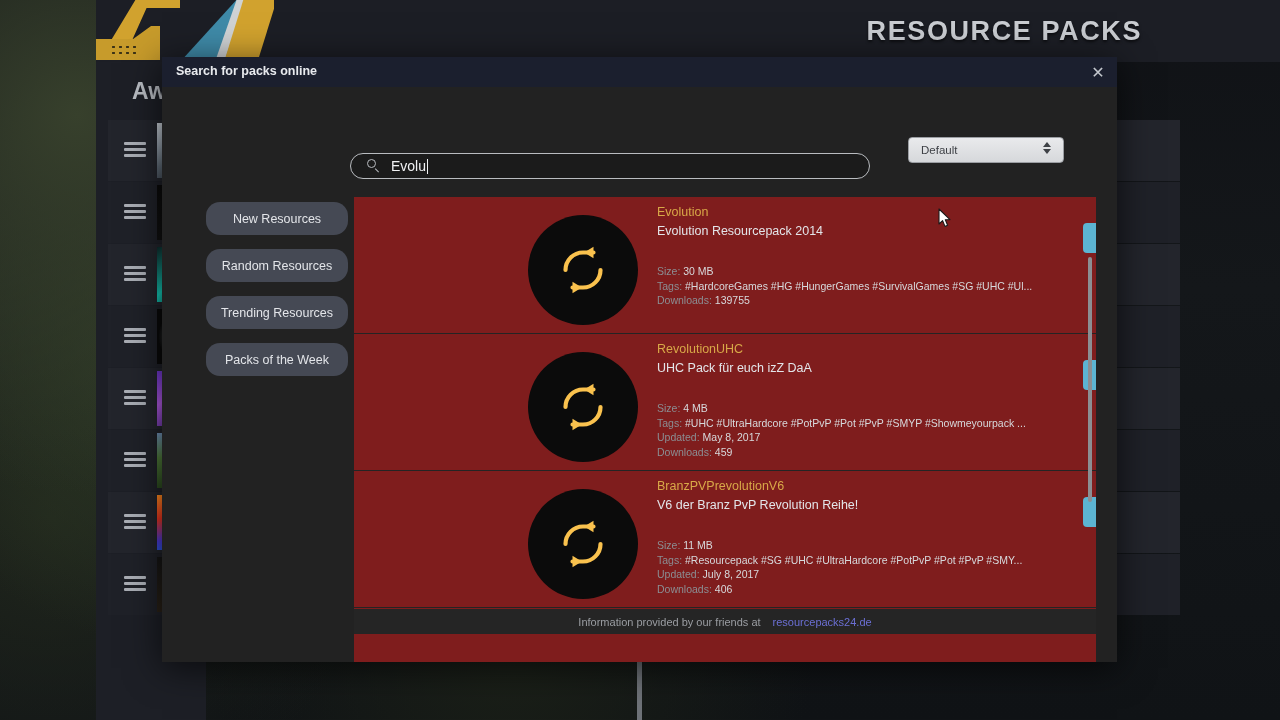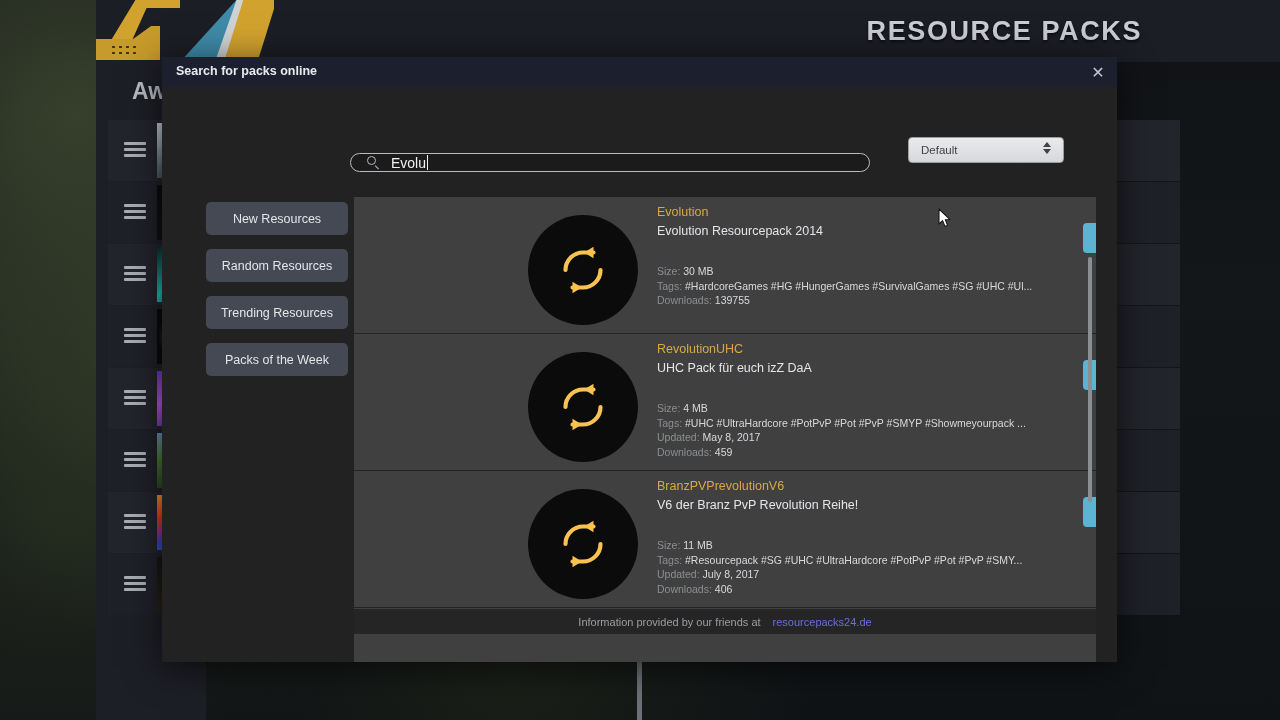--- a/index.html
+++ b/index.html
@@ -135,21 +135,21 @@
   #modal-close {
     position: absolute; right: 1px; top: -1px;
     width: 36px; height: 32px;
     display: flex; align-items: center; justify-content: center;
     color: #c3c7cd; font-size: 16px; cursor: pointer;
   }
   #modal-body { position: relative; height: 575px; }
 
   
   #search-wrap {
-    position: absolute; left: 188px; top: 66px; width: 520px; height: 19px;
+    position: absolute; left: 188px; top: 66px; width: 520px; height: 26px;
   }
   #search-input-box {
     width: 100%; height: 100%;
     background: #1b1b1b;
     border: 1px solid #b9bcc0;
     border-radius: 16px;
     display: flex; align-items: center; padding: 0 12px;
   }
   #search-icon { width: 14px; height: 14px; position: relative; margin: 0 10px 0 4px; flex: none; }
   #search-icon .ring {
@@ -178,29 +178,29 @@
   }
   #sort-arrows i { display:block; width:0; height:0; border-left:4px solid transparent;
     border-right:4px solid transparent; }
   #sort-arrows i.up { border-bottom: 5px solid #3e4146; }
   #sort-arrows i.dn { border-top: 5px solid #3e4146; }
 
   
   #category-list { position: absolute; left: 44px; top: 115px; width: 142px; }
   .cat-btn {
     height: 33px; margin-bottom: 14px;
-    background: #454954; border-radius: 5px;
+    background: #454954; border-radius: 14px;
     display: flex; align-items: center; justify-content: center;
     font-size: 12.5px; color: #e3e5e9; cursor: pointer;
   }
 
   
   #results-panel {
     position: absolute; left: 192px; top: 110px; width: 742px; height: 465px;
-    background: #404040;
+    background: #7f1d1d;
     overflow: hidden;
   }
   #results-scroll { position: relative; height: 465px; }
   .result-row {
     position: relative; height: 137px;
     border-bottom: 1px solid #242424;
   }
   .result-avatar {
     position: absolute; left: 174px; top: 18px; width: 110px; height: 110px;
     border-radius: 50%; background: #0b0b0b;

